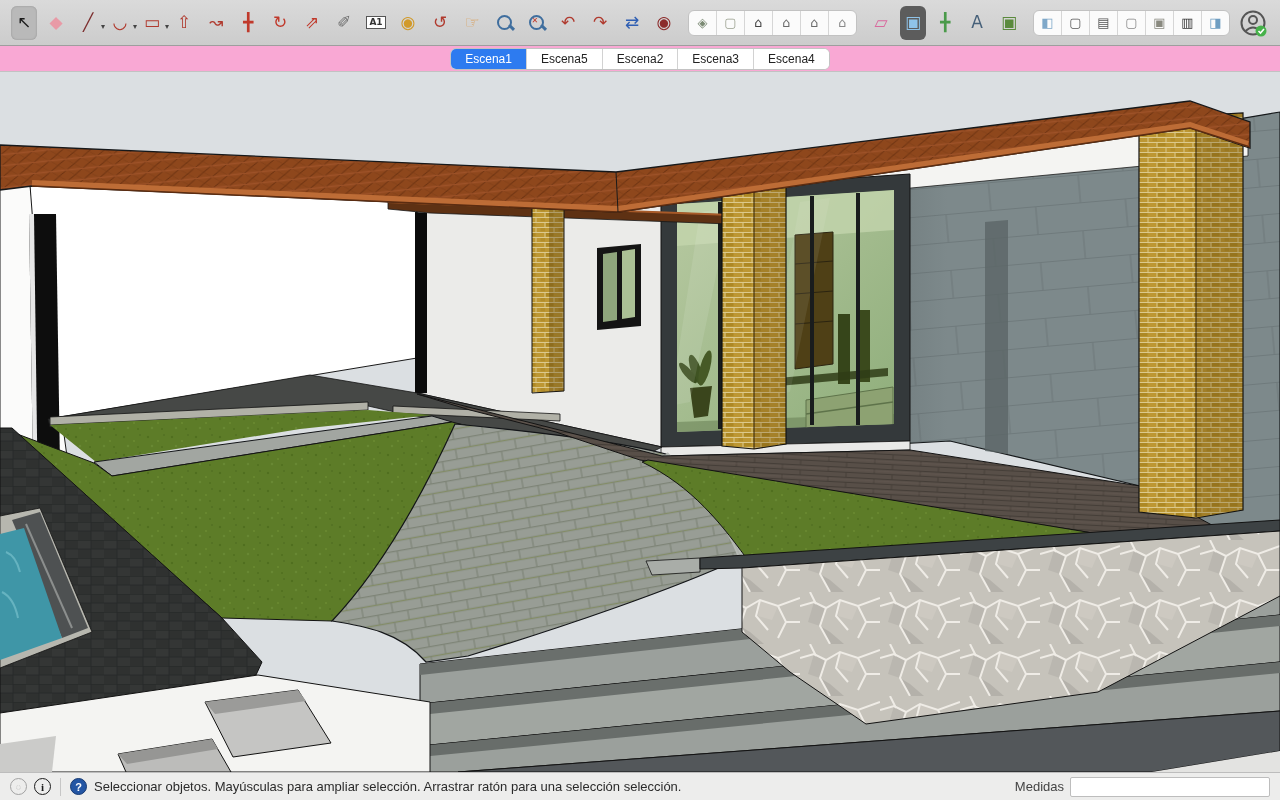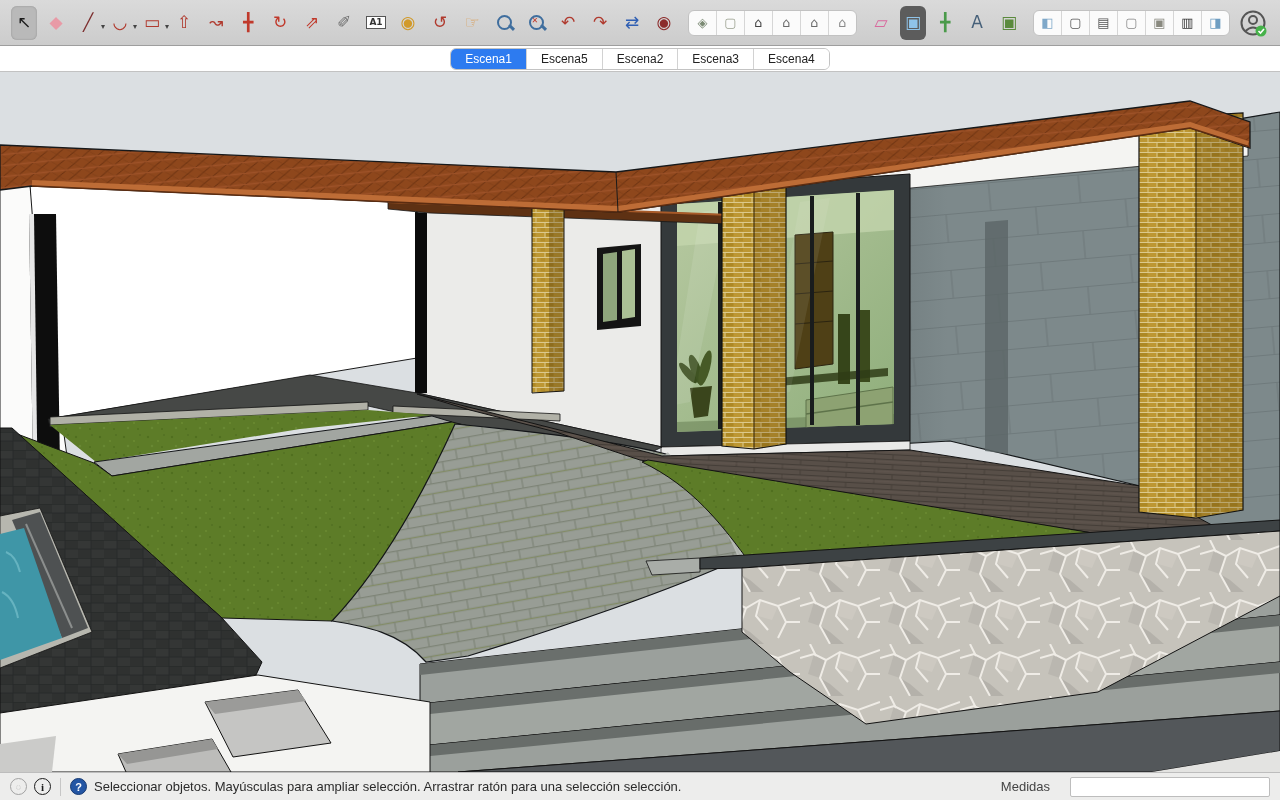--- a/index.html
+++ b/index.html
@@ -20,40 +20,40 @@
   .mag::after{content:"";position:absolute;width:2.6px;height:7px;background:#3f6e9e;
     left:9px;top:9px;transform:rotate(-45deg);transform-origin:top left;}
   .mag .redx{position:absolute;font-size:8px;color:#c0392b;left:1px;top:0px;font-weight:bold;}
   .seg{display:flex;background:#fbfbfb;border:1px solid #c2c2c2;border-radius:6px;
     height:24px;align-items:stretch;margin:0 8px;overflow:hidden;flex:0 0 auto;}
   .seg .cell{width:27px;display:flex;align-items:center;justify-content:center;font-size:13px;
     font-family:"DejaVu Sans",sans-serif;border-right:1px solid #d6d6d6;color:#555;}
   .seg .cell:last-child{border-right:none;}
   .avatar{margin-left:auto;margin-right:6px;flex:0 0 auto;display:flex;align-items:center;}
   
-  .tabstrip{position:absolute;top:46px;left:0;width:1280px;height:26px;background:#ffffff;
+  .tabstrip{position:absolute;top:46px;left:0;width:1280px;height:26px;background:#f9a8d4;
     border-bottom:1px solid #c2c2c2;display:flex;align-items:center;justify-content:center;box-sizing:border-box;}
   .tabgroup{display:flex;border:1px solid #c3c3c3;border-radius:6px;overflow:hidden;background:#fff;}
   .tab{padding:3px 14px;font-size:12px;color:#222;background:#fff;border-right:1px solid #d2d2d2;cursor:default;}
   .tab:last-child{border-right:none;}
   .tab.active{background:#2d7bf0;color:#fff;}
   
   .viewport{position:absolute;top:72px;left:0;width:1280px;height:700px;}
   
   .statusbar{position:absolute;top:772px;left:0;width:1280px;height:28px;background:#ededec;
     border-top:1px solid #bdbdbd;display:flex;align-items:center;padding:0 10px;box-sizing:border-box;}
   .sb-ico{width:17px;height:17px;border-radius:50%;display:flex;align-items:center;justify-content:center;
     font-size:11px;font-weight:bold;margin-right:7px;flex:0 0 auto;box-sizing:border-box;}
   .sb-ico.pin{border:1.6px solid #a2a2a2;color:#a2a2a2;font-size:9px;}
   .sb-ico.info{border:1.6px solid #1b1b1b;color:#1b1b1b;font-family:"Liberation Serif",serif;}
   .sb-ico.help{background:#2456a4;color:#fff;border:1.6px solid #163a72;}
   .sb-div{width:1px;height:18px;background:#c6c6c6;margin:0 9px 0 2px;}
   .sb-text{font-size:13px;color:#2b2b2b;white-space:nowrap;}
   .sb-right{margin-left:auto;display:flex;align-items:center;}
-  .sb-label{font-size:13px;color:#444;margin-right:20px;}
+  .sb-label{font-size:13px;color:#444;margin-right:6px;}
   .sb-input{width:190px;height:18px;border:1px solid #bdbdbd;border-radius:2px;background:#fff;
     font-size:12px;padding:0 4px;box-sizing:content-box;}
 </style>
 </head>
 <body>
 
 <div class="app">
 
   <div class="toolbar" id="toolbar">
       <div class="tool active" style="color: rgb(26, 26, 26);">↖</div>

